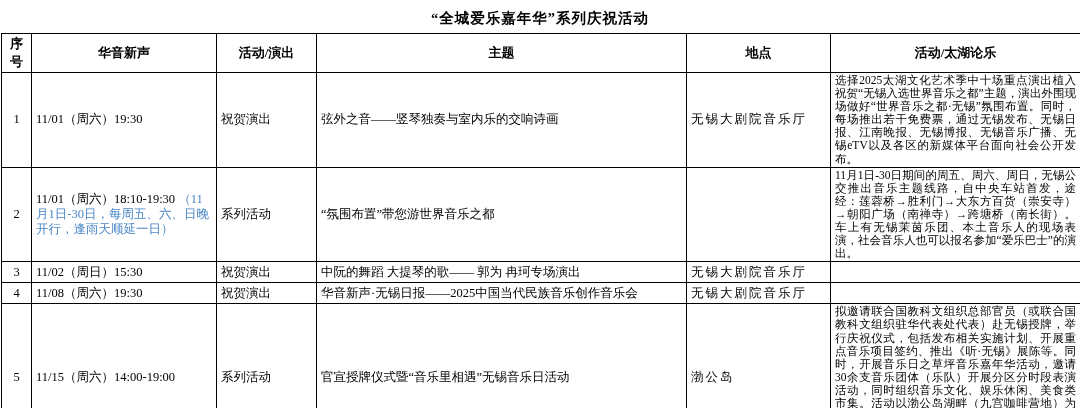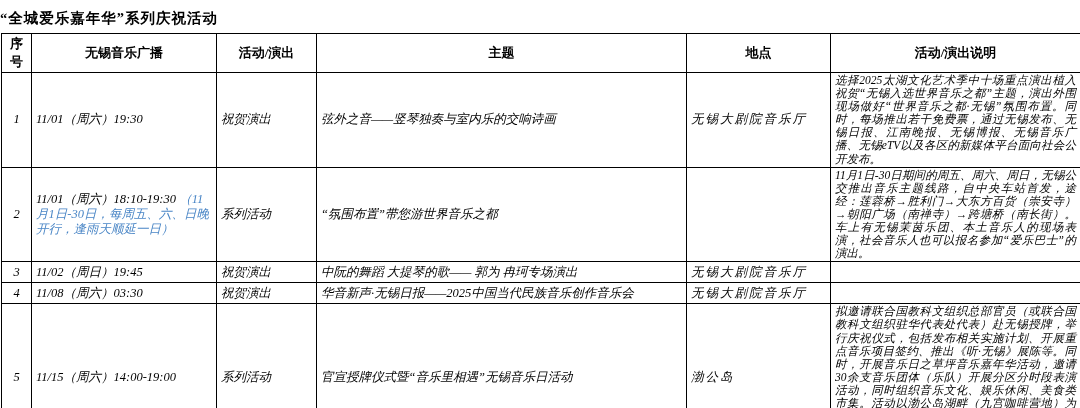--- a/index.html
+++ b/index.html
@@ -6,20 +6,21 @@
   .page{
     position:relative;
     width:1080px;height:408px;
     background:#ffffff;
     font-family:"Liberation Serif","DejaVu Serif",serif;
     color:#000;
     overflow:hidden;
     box-sizing:border-box;
   }
   .doc-title{
+    text-align:center;
     font-weight:bold;
     font-size:14.5px;
     padding-top:9px;
     letter-spacing:1px;
   }
   table.activities{
     border-collapse:collapse;
     table-layout:fixed;
     width:1079px;
     margin-top:5px;
@@ -32,21 +33,21 @@
     box-sizing:border-box;
     overflow:hidden;
   }
   th{
     font-size:13px;
     font-weight:bold;
     text-align:center;
     height:22px;
     padding:0 2px;
   }
-  td{font-size:12.5px;line-height:15px;font-style:italic;}
+  td{font-size:12.5px;line-height:15px;}
   .c-no{text-align:center;}
   .c-date{padding-left:3px;margin-top:27px;}
   .c-desc{
     font-size:11.5px;
     line-height:13.1px;
     text-align:justify;
     padding:1px 3px;
   }
   .c-loc{letter-spacing:2px;padding-left:4px;}
   .note-blue{color:#4a86c6;}
@@ -67,25 +68,25 @@
       <col style="width:30px">
       <col style="width:185px">
       <col style="width:100px">
       <col style="width:370px">
       <col style="width:144px">
       <col style="width:250px">
     </colgroup>
     <thead>
       <tr>
         <th>序号</th>
-        <th>无锡音乐广播</th>
+        <th>华音新声</th>
         <th>活动/演出</th>
         <th>主题</th>
         <th>地点</th>
-        <th>活动/演出说明</th>
+        <th>活动/太湖论乐</th>
       </tr>
     </thead>
     <tbody>
       <tr class="r1">
         <td class="c-no">1</td>
         <td class="c-date">11/01（周六）19:30</td>
         <td>祝贺演出</td>
         <td>弦外之音——竖琴独奏与室内乐的交响诗画</td>
         <td class="c-loc">无锡大剧院音乐厅</td>
         <td class="c-desc">选择2025太湖文化艺术季中十场重点演出植入祝贺“无锡入选世界音乐之都”主题，演出外围现场做好“世界音乐之都·无锡”氛围布置。同时，每场推出若干免费票，通过无锡发布、无锡日报、江南晚报、无锡博报、无锡音乐广播、无锡eTV以及各区的新媒体平台面向社会公开发布。</td>
@@ -93,29 +94,29 @@
       <tr class="r2">
         <td class="c-no">2</td>
         <td class="c-date"><span>11/01（周六）18:10-19:30 </span><span class="note-blue">（11月1日-30日，每周五、六、日晚开行，逢雨天顺延一日）</span></td>
         <td>系列活动</td>
         <td>“氛围布置”带您游世界音乐之都</td>
         <td class="c-loc"></td>
         <td class="c-desc">11月1日-30日期间的周五、周六、周日，无锡公交推出音乐主题线路，自中央车站首发，途经：莲蓉桥→胜利门→大东方百货（崇安寺）→朝阳广场（南禅寺）→跨塘桥（南长街）。车上有无锡茉茵乐团、本土音乐人的现场表演，社会音乐人也可以报名参加“爱乐巴士”的演出。</td>
       </tr>
       <tr class="r3">
         <td class="c-no">3</td>
-        <td class="c-date">11/02（周日）19:45</td>
+        <td class="c-date">11/02（周日）15:30</td>
         <td>祝贺演出</td>
         <td>中阮的舞蹈 大提琴的歌—— 郭为 冉珂专场演出</td>
         <td class="c-loc">无锡大剧院音乐厅</td>
         <td class="c-desc"></td>
       </tr>
       <tr class="r4">
         <td class="c-no">4</td>
-        <td class="c-date">11/08（周六）03:30</td>
+        <td class="c-date">11/08（周六）19:30</td>
         <td>祝贺演出</td>
         <td>华音新声·无锡日报——2025中国当代民族音乐创作音乐会</td>
         <td class="c-loc">无锡大剧院音乐厅</td>
         <td class="c-desc"></td>
       </tr>
       <tr class="r5">
         <td class="c-no">5</td>
         <td class="c-date">11/15（周六）14:00-19:00</td>
         <td>系列活动</td>
         <td>官宣授牌仪式暨“音乐里相遇”无锡音乐日活动</td>

